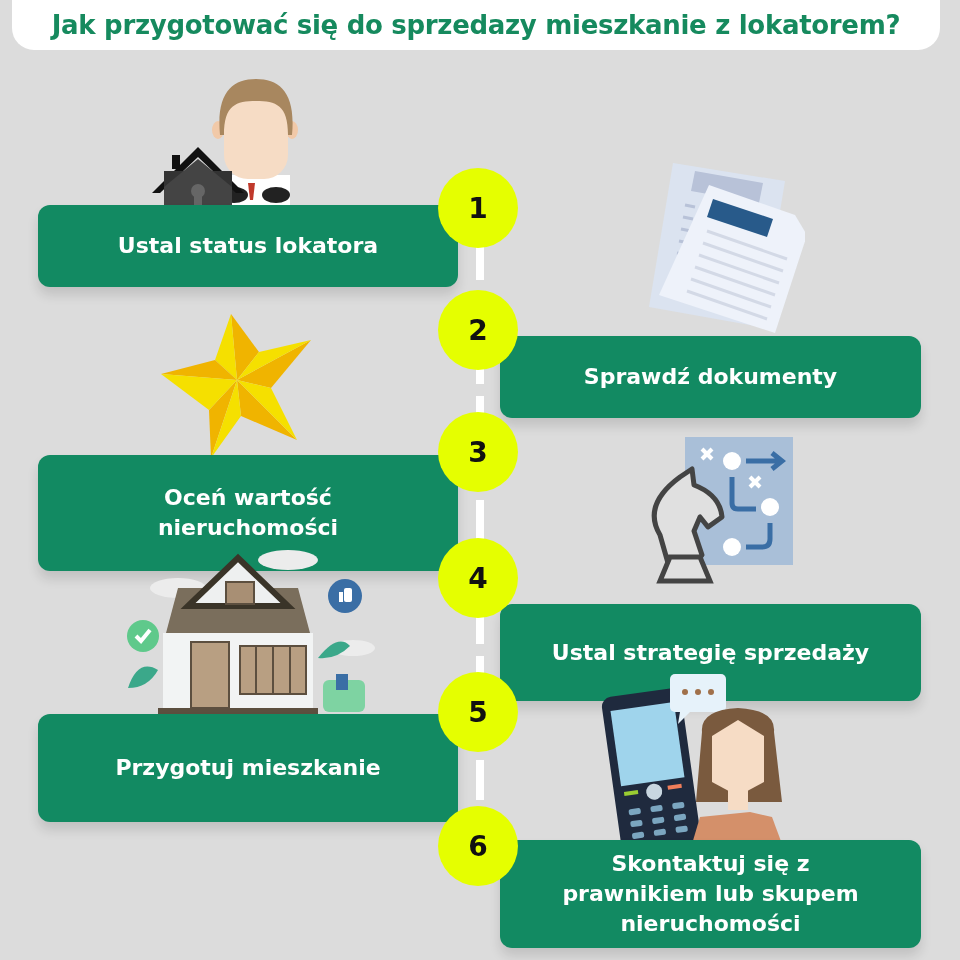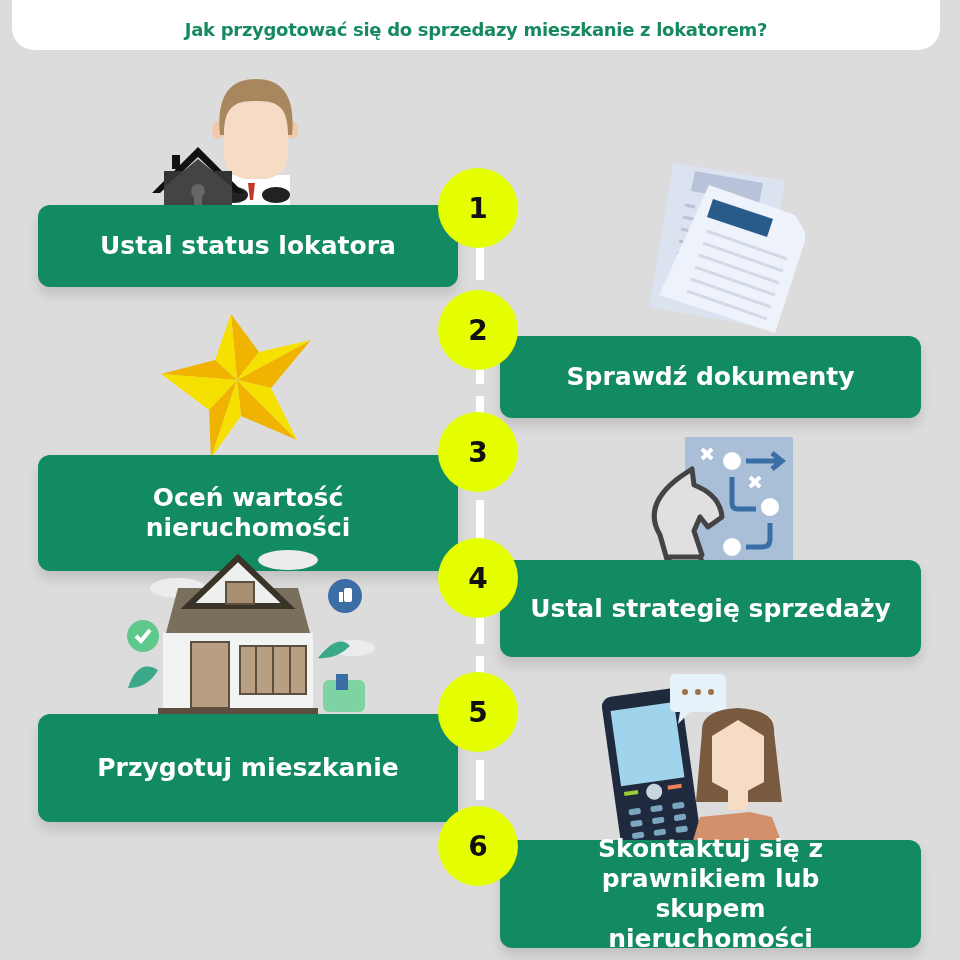--- a/index.html
+++ b/index.html
@@ -8,31 +8,31 @@
     background: #dcdcdc;
     font-family: "DejaVu Sans", sans-serif;
   }
   .title-bar {
     position: absolute; left: 12px; top: -20px; width: 928px; height: 70px;
     background: #ffffff; border-radius: 0 0 22px 22px;
     display: flex; align-items: flex-end; justify-content: center;
     padding-bottom: 10px; box-sizing: border-box;
   }
   .title-bar h1 {
-    margin: 0; font-size: 18px; font-weight: bold; color: #168a5e;
+    margin: 0; font-size: 26px; font-weight: bold; color: #168a5e;
     letter-spacing: -0.3px; white-space: nowrap;
   }
   .timeline-line {
     position: absolute; left: 476px; top: 240px; width: 8px; height: 610px;
     background: repeating-linear-gradient(to bottom, #ffffff 0 40px, transparent 40px 52px);
   }
   .step-box {
     position: absolute; background: #128a62; color: #ffffff;
     border-radius: 12px; display: flex; align-items: center; justify-content: center;
-    text-align: center; font-weight: bold; font-size: 25px; line-height: 30px;
+    text-align: center; font-weight: bold; font-size: 22px; line-height: 30px;
     box-shadow: 0 8px 12px rgba(0,0,0,0.12);
     box-sizing: border-box; padding: 0 16px;
   }
   .step-box.left { left: 38px; width: 420px; }
   .step-box.right { left: 500px; width: 421px; }
   .badge {
     position: absolute; width: 80px; height: 80px; border-radius: 50%;
     background: #e5ff00; color: #111111; font-weight: bold; font-size: 28px;
     display: flex; align-items: center; justify-content: center;
     left: 438px;
@@ -135,21 +135,21 @@
   <circle cx="92" cy="26" r="9" fill="#fff"></circle>
   <circle cx="130" cy="72" r="9" fill="#fff"></circle>
   <circle cx="92" cy="112" r="9" fill="#fff"></circle>
   <path d="M106,26 L140,26 M132,18 L142,26 L132,34" stroke="#3a6ea5" stroke-width="5" fill="none"></path>
   <path d="M92,42 L92,68 Q92,74 98,74 L116,74" stroke="#3a6ea5" stroke-width="5" fill="none"></path>
   <path d="M130,88 L130,104 Q130,112 122,112 L106,112" stroke="#3a6ea5" stroke-width="5" fill="none"></path>
   <path d="M30,135 L20,100 Q2,70 40,42 L52,34 L54,50 Q80,60 82,82 L68,92 L60,82 L54,96 L62,120 L50,135 Z" fill="#e0e0e0" stroke="#444" stroke-width="5" stroke-linejoin="round"></path>
   <path d="M30,122 L60,122 L70,146 L20,146 Z" fill="#e0e0e0" stroke="#444" stroke-width="5"></path>
 </svg>
 
-<div class="step-box right" style="top:560px;height:97px">
+<div class="step-box right" style="top:604px;height:97px">
   <span>Ustal strategię sprzedaży</span>
 </div>
 <div class="badge" style="top:538px">
   <span>4</span>
 </div>
 
 <svg class="illus" style="left:118px;top:548px" width="260" height="168" viewBox="0 0 260 168">
   <ellipse cx="60" cy="40" rx="28" ry="10" fill="#ececec"></ellipse>
   <ellipse cx="170" cy="12" rx="30" ry="10" fill="#ececec"></ellipse>
   <ellipse cx="235" cy="100" rx="22" ry="8" fill="#ececec"></ellipse>

